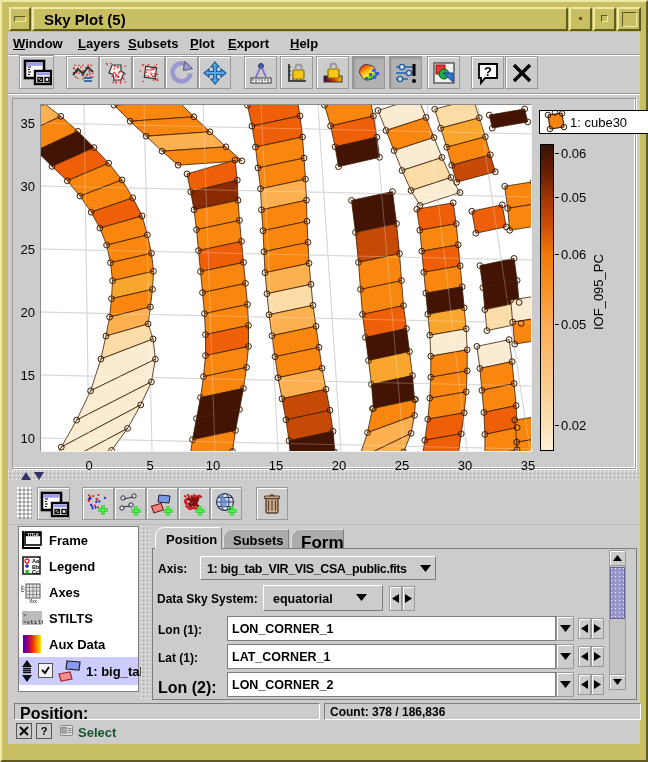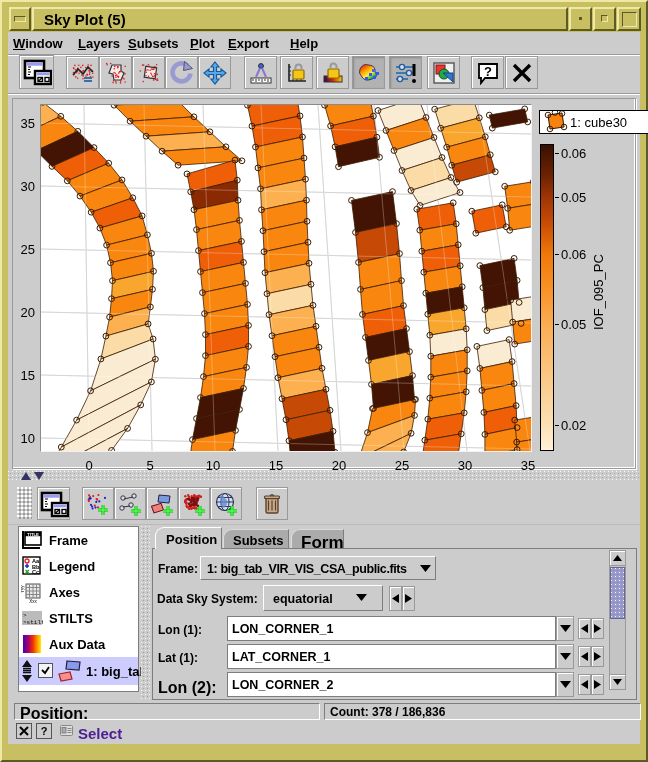--- a/index.html
+++ b/index.html
@@ -950,21 +950,21 @@
 <div class="abs stip" style="left:141px;top:526px;width:10px;height:174px;background-color:#ccc"></div>
 
 <div class="abs" style="left:155px;top:527px;width:67px;height:22px;background:#cccccc;border:1px solid #7d7d7d;border-bottom:none;border-top-left-radius:9px;border-top:1px solid #fff;border-left:1px solid #fff;z-index:3"></div>
 <span class="abs b" style="left:166px;top:532px;font-size:13px;z-index:4">Position</span>
 <div class="abs" style="left:223px;top:529px;width:66px;height:20px;background:#ababab;border:1px solid #7d7d7d;border-bottom:none;border-top-left-radius:9px;border-top:1px solid #ddd;border-left:1px solid #ddd;z-index:2"></div>
 <span class="abs b" style="left:233px;top:533px;font-size:13px;z-index:4">Subsets</span>
 <div class="abs" style="left:291px;top:529px;width:53px;height:20px;background:#ababab;border:1px solid #7d7d7d;border-bottom:none;border-top-left-radius:9px;border-top:1px solid #ddd;border-left:1px solid #ddd;z-index:1"></div>
 <span class="abs b" style="left:301px;top:533px;font-size:17px;z-index:4">Form</span>
 
 <div class="abs" style="left:152px;top:548px;width:485px;height:152px;background:#cccccc;border:1px solid #7d7d7d;border-top:1px solid #7d7d7d;z-index:2"></div>
-<span class="abs b" style="left:158px;top:562px;font-size:12px;z-index:3">Frame:</span>
+<span class="abs b" style="left:158px;top:562px;font-size:12px;z-index:3">Axis:</span>
 <div class="abs raised" style="left:200px;top:556px;width:236px;height:24px;background:#ccc;z-index:3"></div>
 <span class="abs b" style="left:207px;top:562px;font-size:12.5px;letter-spacing:-0.4px;z-index:3">1: big_tab_VIR_VIS_CSA_public.fits</span>
 <span class="abs" style="left:420px;top:565px;z-index:3">
     <svg class="icon" width="11" height="7" viewBox="0 0 11 7">
       <path d="M0 0 L11 0 L5.5 7 Z" fill="#000"></path>
     </svg>
   </span>
 <span class="abs b" style="left:157px;top:592px;font-size:12px;z-index:3">Data Sky System:</span>
 <div class="abs raised" style="left:263px;top:585px;width:120px;height:26px;background:#ccc;z-index:3"></div>
 <span class="abs b" style="left:273px;top:592px;font-size:12.5px;z-index:3">equatorial</span>
@@ -1074,13 +1074,13 @@
 <div class="abs" style="left:36px;top:723px;width:16px;height:16px;background:#ccc;border:1px solid #555;display:flex;align-items:center;justify-content:center">
     <span class="b" style="font-size:11px">?</span>
   </div>
 <span class="abs" style="left:60px;top:725px">
     <svg class="icon" width="13" height="11" viewBox="0 0 13 11" style="">
       <rect x="0.5" y="0.5" width="12" height="10" rx="1" fill="#ddd" stroke="#888"></rect>
 <rect x="2" y="2.5" width="4" height="5.5" fill="#aaa" stroke="#777" stroke-width="0.8"></rect>
 <path d="M7.5 3.5 h4 M7.5 5.5 h4 M7.5 7.5 h4" stroke="#888" stroke-width="1"></path>
     </svg>
   </span>
-<span class="abs b" style="left:78px;top:725px;font-size:15px;color:#4c1d95">Select</span>
+<span class="abs b" style="left:78px;top:725px;font-size:13px;color:#14532d">Select</span>
 
 </body></html>

